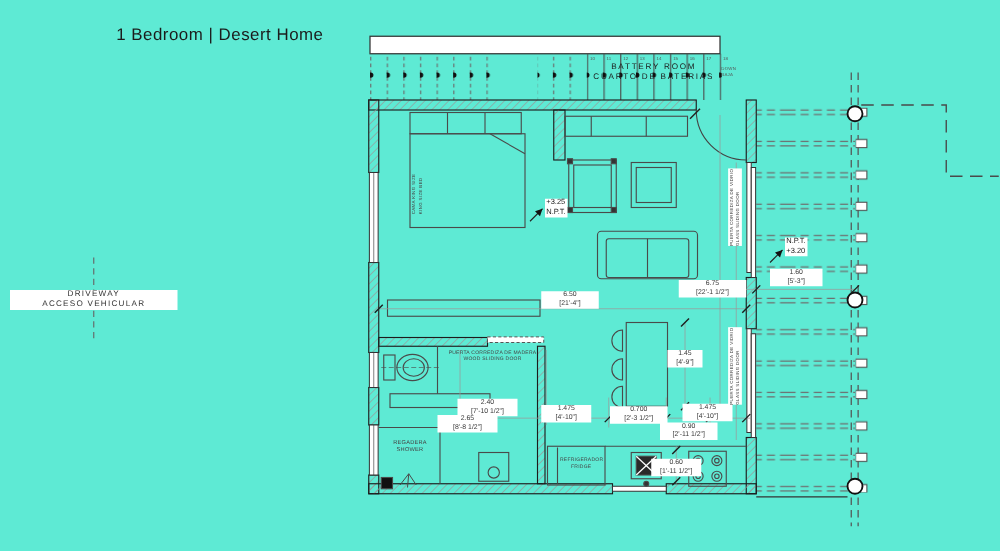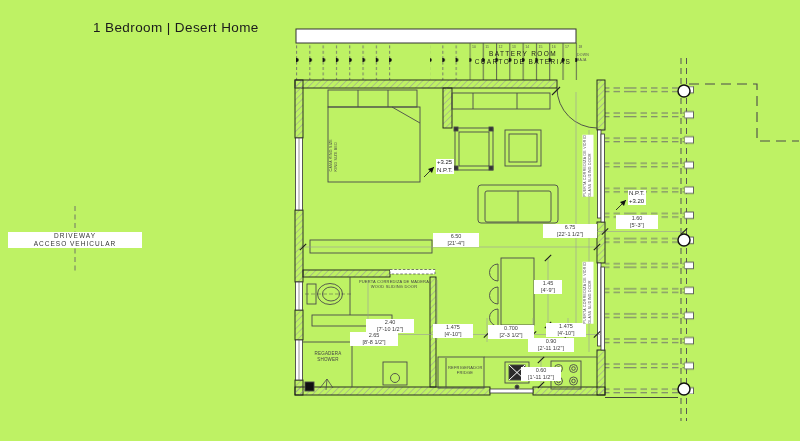--- a/index.html
+++ b/index.html
@@ -1,16 +1,16 @@
 <!DOCTYPE html>
 <html><head>
 <meta charset="utf-8">
 <style>
   html,body{margin:0;padding:0;background:#fff;}
-  .canvas{position:relative;width:800px;height:441px;background:#bef264;overflow:hidden;
+  .canvas{position:relative;width:800px;height:441px;background:#5eead4;overflow:hidden;
           font-family:"Liberation Sans", sans-serif;color:#222;}
   svg{position:absolute;left:0;top:0;}
   .lbl{position:absolute;line-height:1.2;}
   .title{left:93px;top:20px;font-size:13.5px;letter-spacing:.4px;color:#1b1b1b;}
   .centered{text-align:center;}
   .site{left:8px;top:232px;width:134px;font-size:6.5px;letter-spacing:1px;color:#333;background:#fff;}
   .battery{left:448px;top:50px;width:150px;font-size:6.5px;letter-spacing:1.4px;color:#1b1b1b;}
   .batnote{left:577px;top:53px;font-size:3.5px;color:#555;line-height:1.3;letter-spacing:.2px;}
   .cellnum{position:absolute;top:45px;font-size:3.5px;color:#555;}
   .npt{position:absolute;font-size:6px;color:#222;line-height:1.25;background:#fff;padding:0 1px;}

